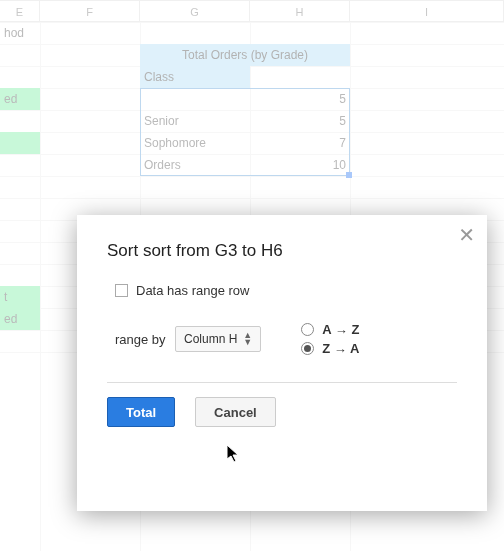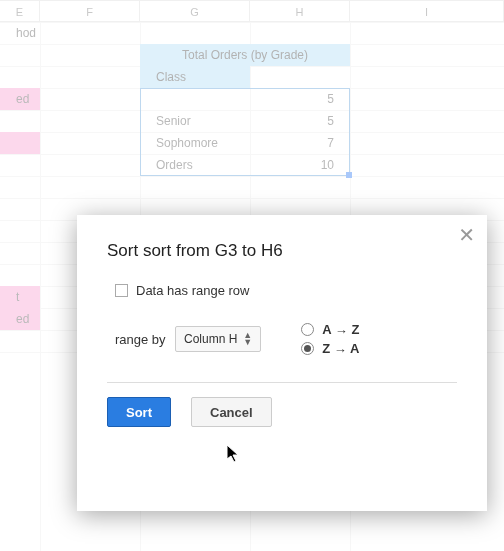--- a/index.html
+++ b/index.html
@@ -19,24 +19,24 @@
 .vline { position: absolute; top: 22px; bottom: 0; width: 1px; background: #eee; }
 .vline.v1 { left: 40px; }
 .vline.v2 { left: 140px; }
 .vline.v3 { left: 250px; }
 .vline.v4 { left: 350px; }
 
 
 .hline { position: absolute; left: 0; right: 0; height: 1px; background: #eee; }
 
 
-.cell { position: absolute; height: 22px; line-height: 22px; font-size: 12px; color: #666; padding: 0 16px; overflow: hidden; }
+.cell { position: absolute; height: 22px; line-height: 22px; font-size: 12px; color: #666; padding: 0 4px; overflow: hidden; }
 .merged-title { position: absolute; left: 140px; top: 44px; width: 210px; height: 22px; background: #b9e0f5; color: #555; font-size: 12px; text-align: center; line-height: 22px; }
 .hdrcell { background: #b9e0f5; color: #555; }
-.pink { background: #f9a8d4; }
+.pink { background: #86efac; }
 .rightnum { text-align: right; }
 
 
 .sel { position: absolute; left: 140px; top: 88px; width: 210px; height: 88px; border: 1px solid #6fa8dc; }
 .sel .handle { position: absolute; right: -3px; bottom: -3px; width: 6px; height: 6px; background: #4285f4; }
 
 
 .dialog { position: absolute; left: 77px; top: 215px; width: 410px; height: 296px; background: #fff; box-shadow: 0 4px 24px rgba(0,0,0,0.35); padding: 26px 30px; }
 .dialog .close { position: absolute; right: 12px; top: 10px; color: #999; cursor: pointer; font-size: 20px; line-height: 1; }
 .dialog h2 { font-size: 17px; font-weight: 400; color: #222; margin-bottom: 22px; }
@@ -154,21 +154,21 @@
         <div class="radio-label">Z → A</div>
       </div>
     </div>
   </div>
 
   <div class="divider"></div>
 
 
   <div class="buttons">
     <div class="btn primary">
-      <span>Sort</span>
+      <span>Total</span>
     </div>
     <div class="btn secondary">
       <span>Cancel</span>
     </div>
   </div>
 
   
   <div class="cursor" style="left:150px; top:230px;">
     <svg width="14" height="18" viewBox="0 0 14 18">
         <path d="M0 0 L0 14 L4 11 L7 17 L9 16 L6 10 L11 10 Z" fill="#000" stroke="#fff" stroke-width="1"></path>

